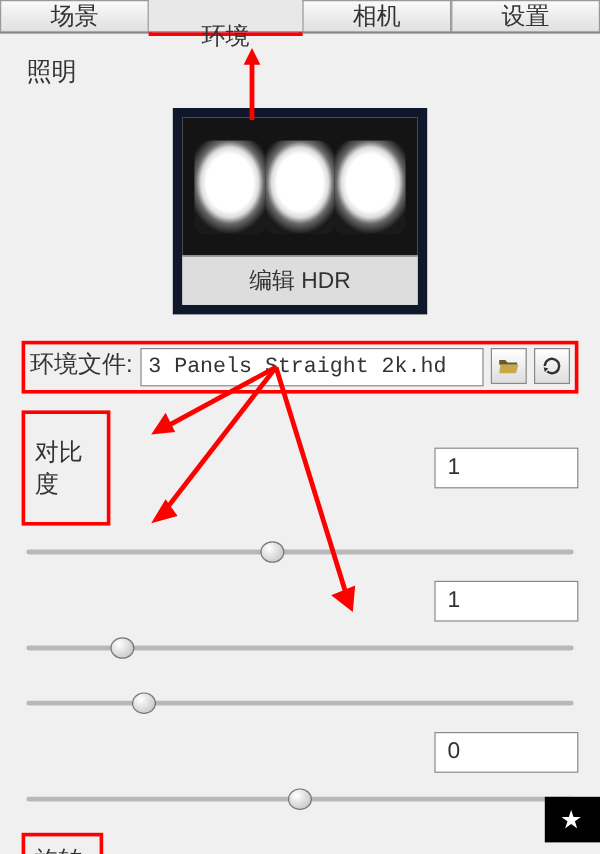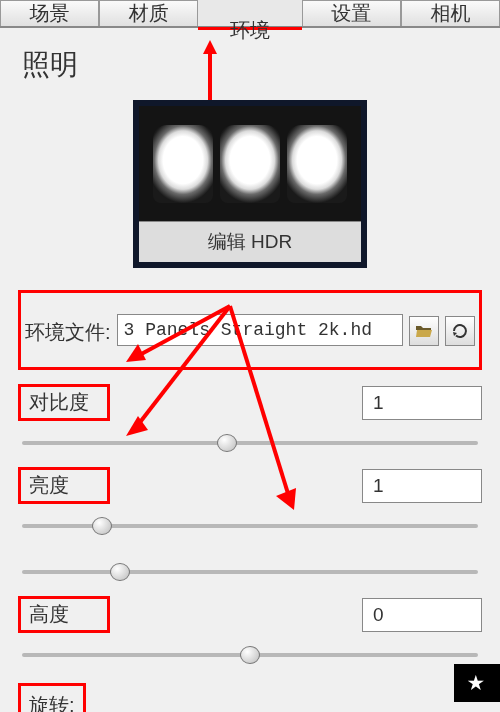--- a/index.html
+++ b/index.html
@@ -36,27 +36,27 @@
     border: 3px solid red;
     border-bottom: none;
     position: relative;
     z-index: 2;
     margin-top: 27px;
   }
   .content {
     padding: 12px 18px;
   }
   .section-title {
-    font-size: 28px;
+    font-size: 21px;
     margin: 6px 0 14px 4px;
   }
   .hdr-preview {
-    width: 234px;
+    width: 212px;
     margin: 16px auto;
-    border: 6px solid #0f172a;
+    border: 8px solid #0f172a;
   }
   .hdr-img {
     width: 100%;
     height: 115px;
     background: #141414;
     display: flex;
     align-items: center;
     justify-content: space-around;
     padding: 0 10px;
   }
@@ -68,24 +68,24 @@
   }
   .hdr-edit {
     text-align: center;
     padding: 7px 0;
     background: #ddd;
     border-top: 1px solid #888;
     font-size: 19px;
   }
   .file-row {
     display: flex;
-    align-items: flex-end;
+    align-items: flex-start;
     margin: 22px 0 14px 0;
     border: 3px solid red;
-    padding: 21px 4px;
+    padding: 3px 4px;
   }
   .file-label { flex: 0 0 auto; margin-right: 6px; font-size: 20px; }
   .file-input {
     flex: 1;
     height: 32px;
     border: 1px solid #888;
     background: #fff;
     padding: 0 6px;
     font-family: "Courier New", monospace;
     font-size: 18px;
@@ -108,22 +108,22 @@
     align-items: center;
     justify-content: center;
     cursor: pointer;
   }
   .param-row {
     display: flex;
     align-items: center;
     margin-top: 14px;
   }
   .param-label {
-    width: 92px;
-    padding: 2px 8px;
+    width: 74px;
+    padding: 18px 8px;
     font-size: 20px;
   }
   .param-label.boxed { border: 3px solid red; }
   .param-value {
     width: 120px;
     height: 34px;
     border: 1px solid #888;
     background: #fff;
     margin-left: auto;
     padding: 0 10px;
@@ -194,24 +194,23 @@
     letter-spacing: 2px;
     font-weight: bold;
   }
   .star { color: #fff; font-size: 18px; }
 </style>
 </head>
 <body>
 
 <div class="tabs">
   <div class="tab">场景</div>
-  <div class="tab">材质</div>
   <div class="tab active">环境</div>
+  <div class="tab">相机</div>
   <div class="tab">设置</div>
-  <div class="tab">相机</div>
 </div>
 
 <div class="content">
   <div class="section-title">照明</div>
 
   <div class="hdr-preview">
     <div class="hdr-img">
       <div class="light-panel"></div>
       <div class="light-panel"></div>
       <div class="light-panel"></div>
@@ -241,37 +240,35 @@
   <div class="param-row">
     <div class="param-label boxed">对比度</div>
     <div class="param-value">1</div>
   </div>
   <div class="slider-wrap">
     <div class="slider-track"></div>
     <div class="slider-thumb" style="left:45%"></div>
   </div>
 
   <div class="param-row">
-    <div class="param-label boxed">亮度</div>
     <div class="param-value">1</div>
   </div>
   <div class="slider-wrap">
     <div class="slider-track"></div>
     <div class="slider-thumb" style="left:18%"></div>
   </div>
 
   <div class="param-row">
   </div>
   <div class="slider-wrap">
     <div class="slider-track"></div>
     <div class="slider-thumb" style="left:22%"></div>
   </div>
 
   <div class="param-row">
-    <div class="param-label boxed">高度</div>
     <div class="param-value">0</div>
   </div>
   <div class="slider-wrap">
     <div class="slider-track"></div>
     <div class="slider-thumb" style="left:50%"></div>
   </div>
 
   <div class="rotate-row">
     <div class="rotate-label">旋转:</div>
 

